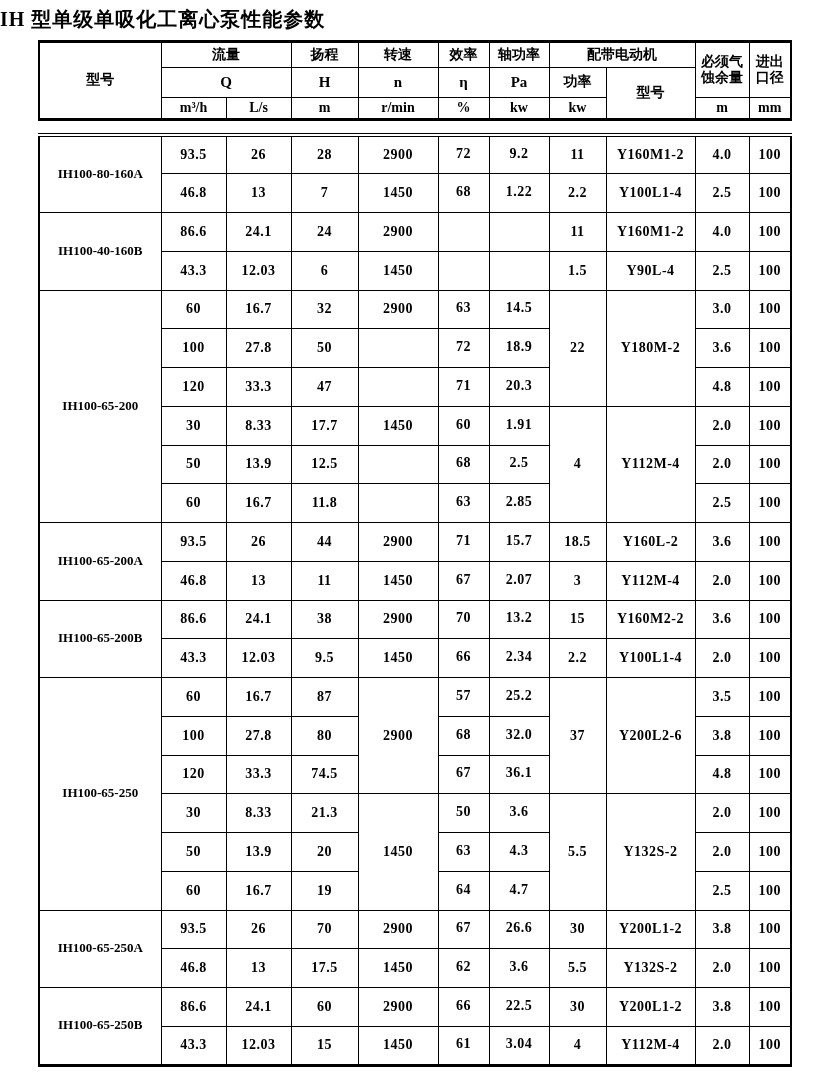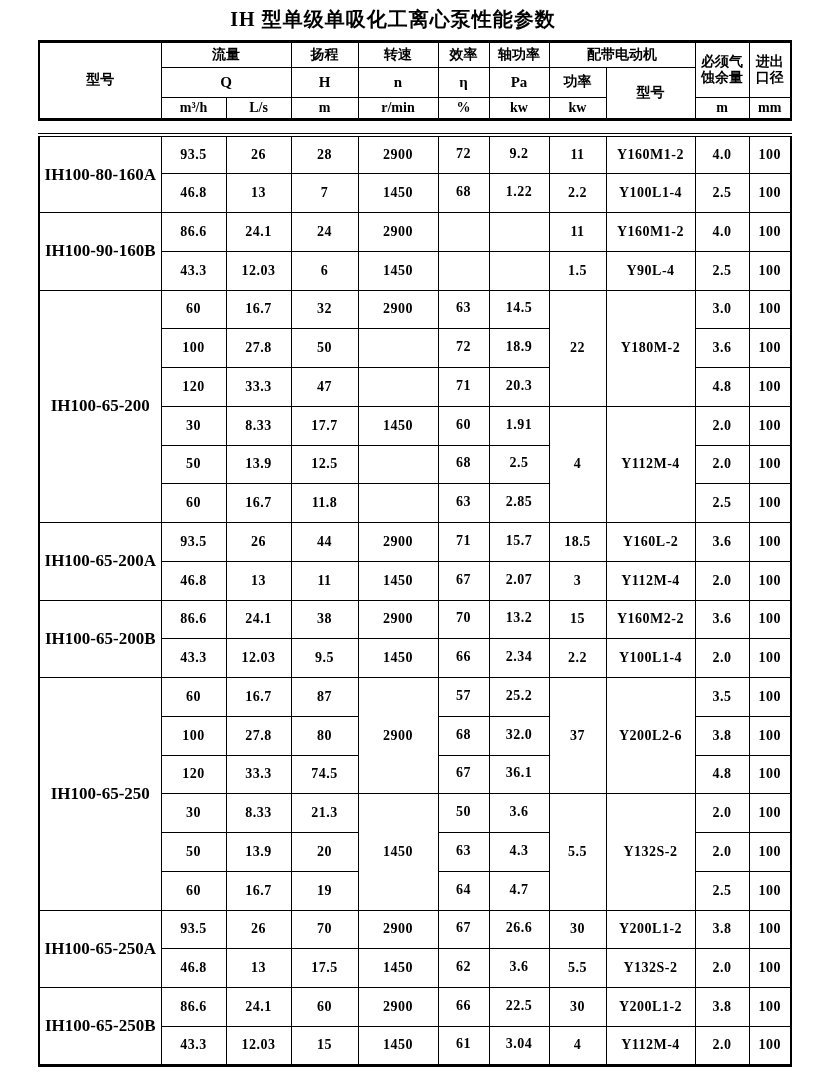--- a/index.html
+++ b/index.html
@@ -2,21 +2,21 @@
 <html><head>
 <meta charset="utf-8">
 <style>
   html, body { margin:0; padding:0; }
   body {
     width:826px; height:1073px; background:#ffffff; position:relative;
     font-family:"Liberation Serif", serif; color:#000;
   }
   .page { position:absolute; left:0; top:0; width:826px; height:1073px; background:#fff; }
   .title {
-    position:absolute; top:6px; left:0; width:786px; text-align:center;
+    position:absolute; top:6px; left:0; width:786px; text-align:left;
     font-size:20px; font-weight:bold; letter-spacing:1px; white-space:nowrap;
   }
   table {
     position:absolute; left:38px; border-collapse:collapse; table-layout:fixed;
     background:#fff;
   }
   col.c-model { width:122px; }
   col.c-m3h   { width:65px; }
   col.c-ls    { width:65px; }
   col.c-head  { width:67px; }
@@ -43,21 +43,21 @@
   .hdr tr.h3 { height:22px;padding-left:40px; }
   .hdr td { font-size:14px;margin-left:48px; }
   .hdr .sym { font-size:15px; }
 
   .bdy {
     top:133px; width:752px; height:930px;
     border:2px solid #000; border-top:4px double #000; border-bottom:3px solid #000;
   }
   .bdy tr { height:38.75px; }
   .bdy td { font-size:14px; letter-spacing:0.5px; }
-  .bdy td.model { font-size:17px; letter-spacing:0; }
+  .bdy td.model { font-size:13px; letter-spacing:0; }
   .bdy td.nudge { padding-bottom:2px; }  
 </style>
 </head>
 <body>
 
 <div class="page">
 
   <div class="title">IH 型单级单吸化工离心泵性能参数</div>
 
   <table class="hdr">
@@ -151,21 +151,21 @@
       <td>1450</td>
       <td class="nudge">68</td>
       <td class="nudge">1.22</td>
       <td>2.2</td>
       <td>Y100L1-4</td>
       <td>2.5</td>
       <td>100</td>
     </tr>
 
     <tr>
-      <td class="model" rowspan="2">IH100-90-160B</td>
+      <td class="model" rowspan="2">IH100-40-160B</td>
       <td>86.6</td>
       <td>24.1</td>
       <td>24</td>
       <td>2900</td>
       <td></td>
       <td></td>
       <td>11</td>
       <td>Y160M1-2</td>
       <td>4.0</td>
       <td>100</td>

